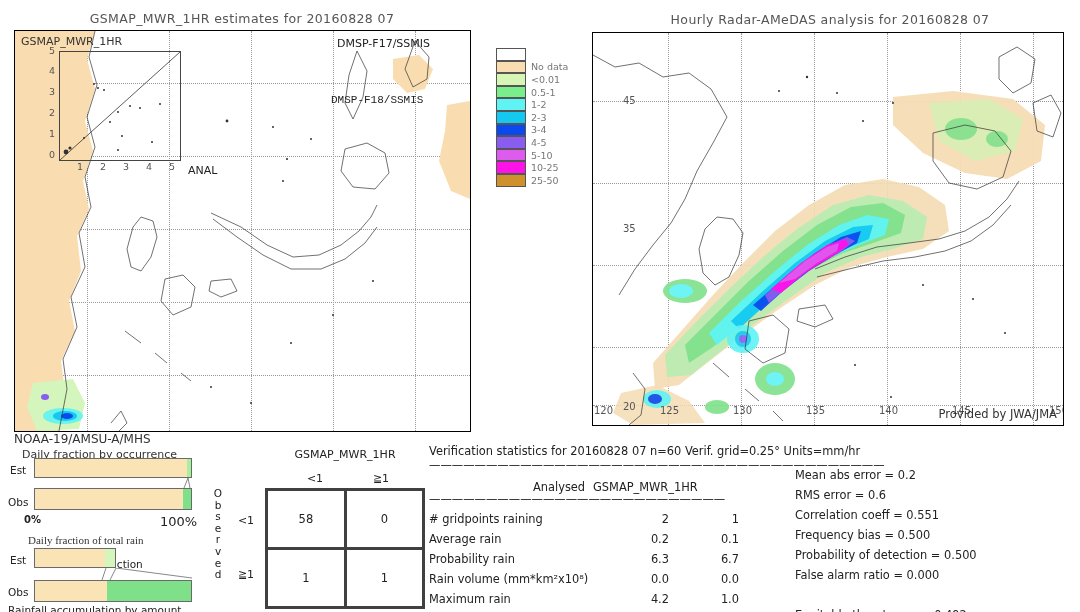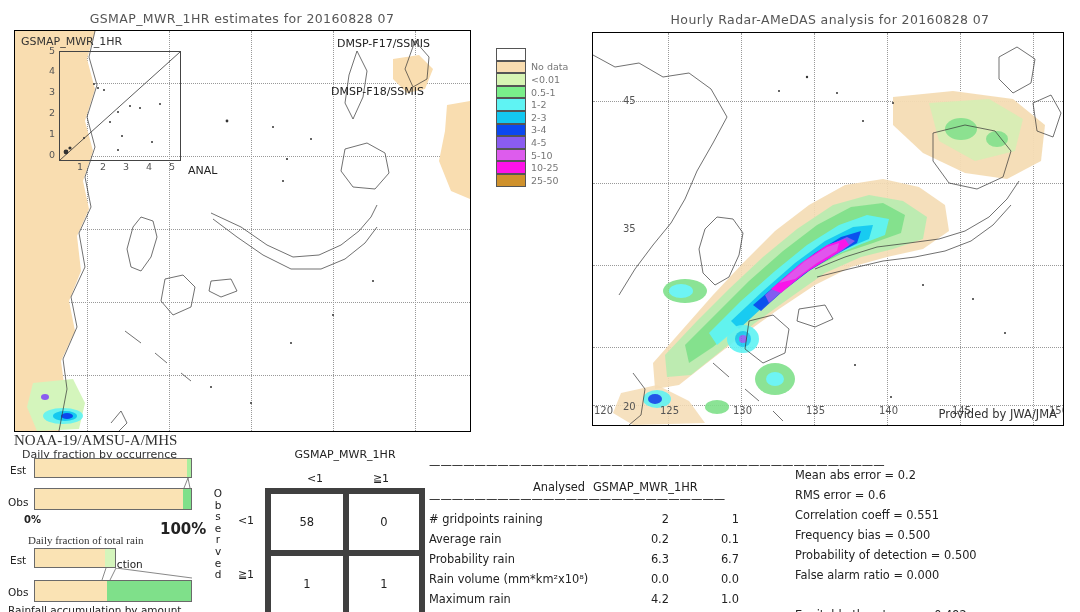--- a/index.html
+++ b/index.html
@@ -19,21 +19,21 @@
   .cb-sw{width:30px;height:12.6px;border:1px solid #555;box-sizing:border-box;}
   .cb-lb{font-size:9.5px;color:#777;margin-left:5px;white-space:nowrap;}
   .inset{position:absolute;border:1px solid #444;background:transparent;}
   .inset-lab{position:absolute;font-size:11px;color:#333;white-space:nowrap;}
   .itick{position:absolute;font-size:9.5px;color:#555;}
   .diag{position:absolute;left:0;top:0;width:100%;height:100%;}
   .sec-ttl{position:absolute;font-size:11px;color:#333;white-space:nowrap;}
   .bar-out{position:absolute;border:1px solid #6a6a6a;box-sizing:border-box;overflow:hidden;display:flex;}
   .bl{position:absolute;font-size:10.5px;color:#222;}
   .ctab{position:absolute;border-collapse:collapse;}
-  .ctab td{border:6px solid #404040;width:80px;height:54px;text-align:center;
+  .ctab td{border:3px solid #404040;width:80px;height:54px;text-align:center;
            vertical-align:middle;font-size:11.5px;color:#222;}
   .chdr{position:absolute;font-size:11px;color:#222;text-align:center;}
   .vert{position:absolute;width:12px;font-size:10.5px;line-height:11.6px;color:#222;text-align:center;}
   .stat{position:absolute;font-size:11.4px;color:#222;white-space:nowrap;}
   .dash{position:absolute;font-size:11.4px;color:#222;white-space:nowrap;letter-spacing:0px;}
   .num{position:absolute;font-size:11.4px;color:#222;text-align:right;}
   .prov{position:absolute;font-size:11.5px;color:#333;}
 </style>
 </head>
 <body>
@@ -140,25 +140,25 @@
     <div class="itick" style="left:34px;top:76px;">2</div>
     <div class="itick" style="left:34px;top:97px;">1</div>
     <div class="itick" style="left:34px;top:118px;">0</div>
     <div class="itick" style="left:62px;top:130px;">1</div>
     <div class="itick" style="left:85px;top:130px;">2</div>
     <div class="itick" style="left:108px;top:130px;">3</div>
     <div class="itick" style="left:131px;top:130px;">4</div>
     <div class="itick" style="left:154px;top:130px;">5</div>
 
     <div class="anno" style="left:322px;top:6px;">DMSP-F17/SSMIS</div>
-    <div class="anno" style="left:316px;top:54px;">DMSP-F18/SSMIS</div>
+    <div class="anno" style="left:316px;top:63px;font-family:Liberation Mono, monospace;">DMSP-F18/SSMIS</div>
     <div class="anno" style="left:173px;top:133px;">ANAL</div>
   </div>
 
-  <div class="bl" style="left:14px;top:432px;font-size:15px;color:#333;font-family:Liberation Serif, serif;">NOAA-19/AMSU-A/MHS</div>
+  <div class="bl" style="left:14px;top:432px;font-size:12px;color:#333;">NOAA-19/AMSU-A/MHS</div>
 </div>
 
 <div class="cb-wrap" style="left:496px;top:48px;">
   <div class="cb-row">
     <div class="cb-sw" style="background:#ffffff;"></div>
     <div class="cb-lb"></div>
   </div>
   <div class="cb-row">
     <div class="cb-sw" style="background:#f9ddb0;"></div>
     <div class="cb-lb">No data</div>
@@ -337,21 +337,21 @@
     <div style="width:95%;background:#fae3b4;"></div>
     <div style="width:5%;background:#7fe08a;"></div>
   </div>
 
   <svg style="position:absolute;left:34px;top:38px;width:158px;height:10px;" viewBox="0 0 158 10" preserveAspectRatio="none">
     <path d="M154,0 L150,10 M154,0 L156,10" stroke="#555" stroke-width="0.7" fill="none"></path>
   </svg>
 
   <div class="bl" style="left:24px;top:74px;font-weight:bold;font-size:10px;">0%</div>
   <div class="bl" style="left:72px;top:74px;margin-top:44px;">Areal fraction</div>
-  <div class="bl" style="left:160px;top:80px;font-weight:bold;font-size:15px;">100%</div>
+  <div class="bl" style="left:160px;top:74px;font-weight:normal;font-size:13px;">100%</div>
 
   <div class="sec-ttl" style="left:28px;top:94px;font-family:Liberation Serif, serif;">Daily fraction of total rain</div>
 
   <div class="bl" style="left:10px;top:114px;">Est</div>
   <div class="bar-out" style="left:34px;top:108px;width:82px;height:20px;">
     <div style="width:88%;background:#fae3b4;"></div>
     <div style="width:12%;background:#d4f5bc;"></div>
   </div>
 
   <div class="bl" style="left:8px;top:146px;">Obs</div>
@@ -388,20 +388,21 @@
     <tr>
       <td>1</td>
       <td>1</td>
     </tr>
   </tbody>
     </table>
 </div>
 
 <div class="panel" style="left:425px;top:440px;width:655px;height:172px;">
 
+  <div class="stat" style="left:4px;top:4px;">Verification statistics for 20160828 07  n=60  Verif. grid=0.25°  Units=mm/hr</div>
   <div class="dash" style="left:4px;top:18px;">
     ————————————————————————————————————————</div>
 
   <div class="stat" style="left:108px;top:40px;">Analysed</div>
   <div class="stat" style="left:168px;top:40px;">GSMAP_MWR_1HR</div>
   <div class="dash" style="left:4px;top:52px;">
     ——————————————————————————</div>
 
   <div class="stat" style="left:4px;top:72px;"># gridpoints raining</div>
   <div class="num" style="left:200px;top:72px;width:44px;">2</div>

